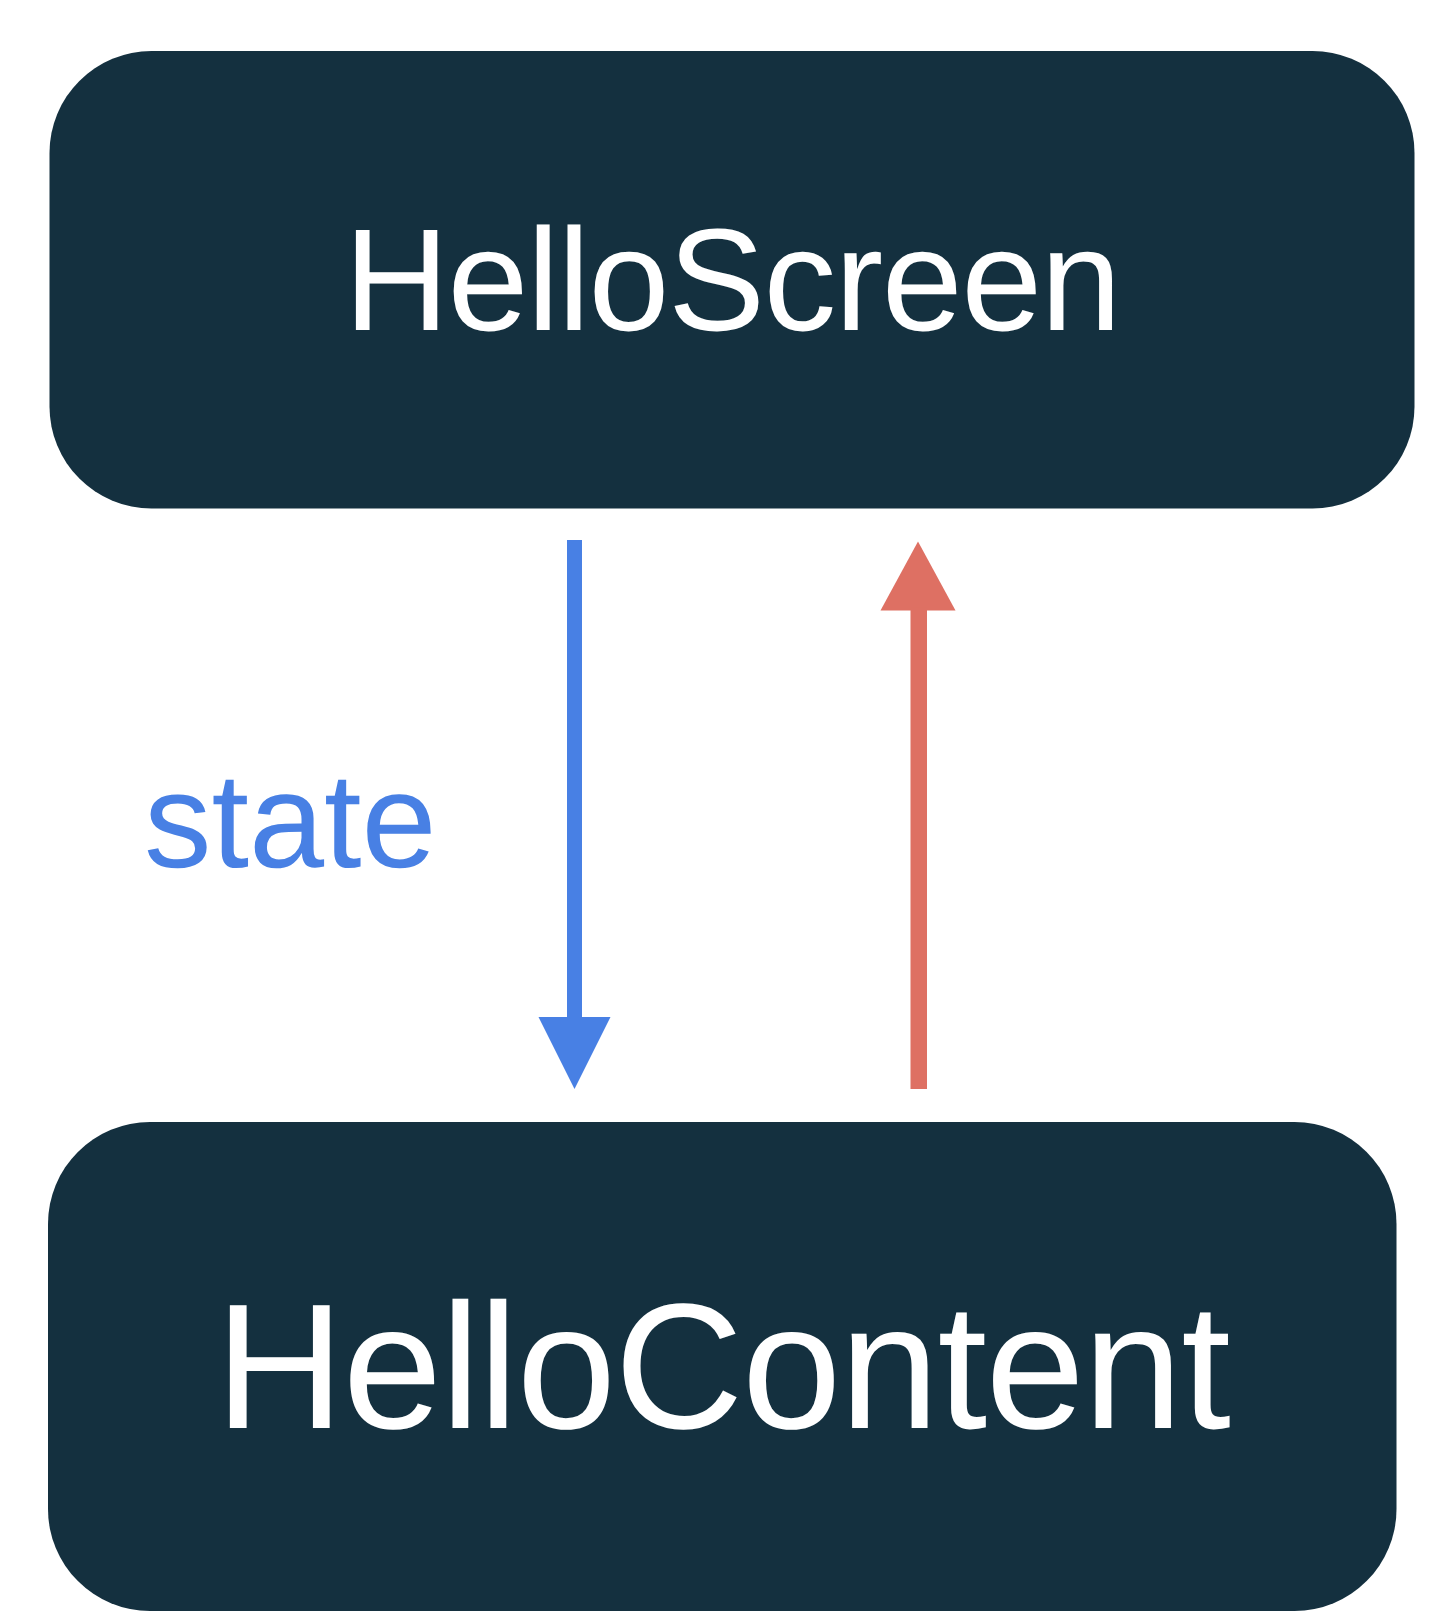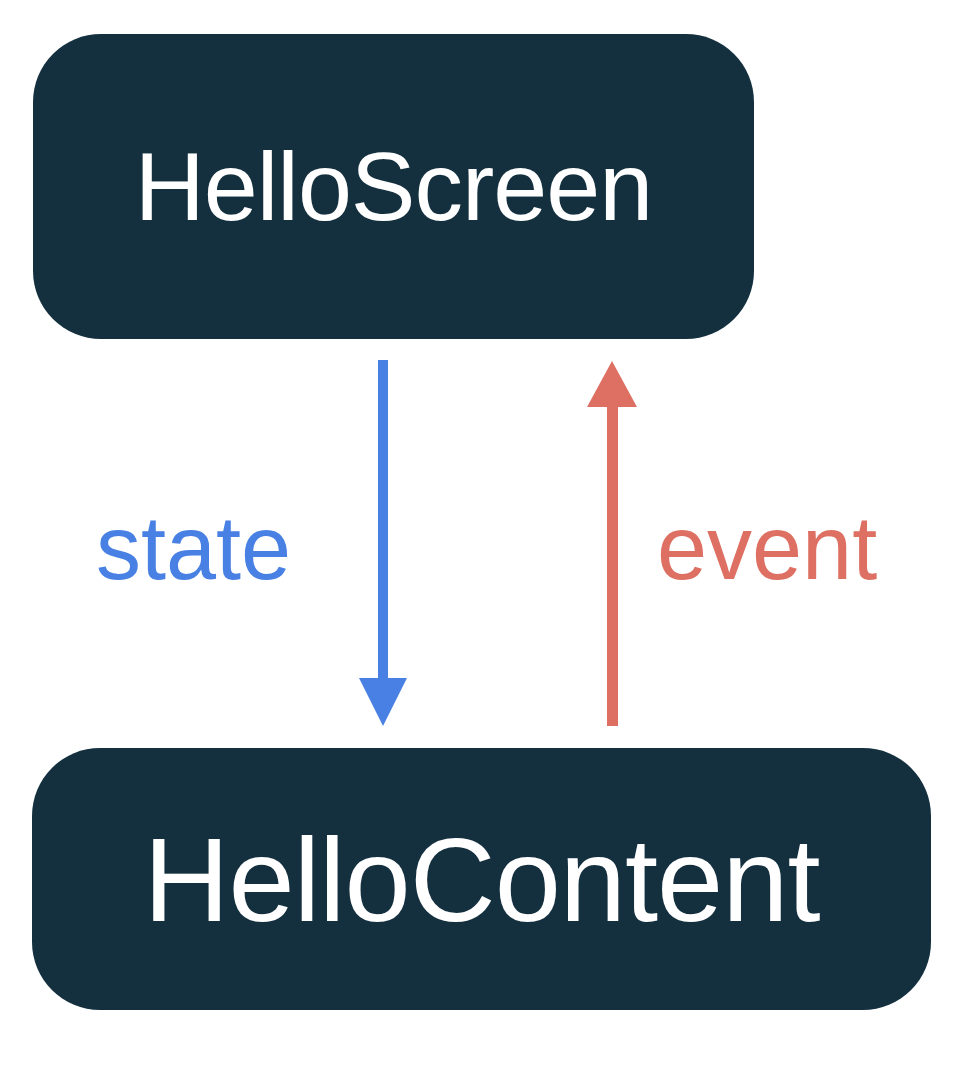--- a/index.html
+++ b/index.html
@@ -20,26 +20,26 @@
     background: var(--node-bg, #14303F);
     border-radius: 68px;
     color: var(--node-text, #FFFFFF);
     display: flex;
     align-items: center;
     justify-content: center;
     letter-spacing: -1px;
   }
   .node.top {
     left: 33px; top: 34px;
-    width: 721px; height: 305px;
+    width: 910px; height: 305px;
     font-size: 97px;
   }
   .node.bottom {
     left: 32px; top: 748px;
-    width: 899px; height: 262px;
+    width: 899px; height: 326px;
     font-size: 119px;
   }
   .arrow-part { position: absolute; }
   
   .state-shaft {
     left: 378px; top: 360px;
     width: 10px; height: 322px;
     background: var(--state, #4880E4);
   }
   .state-head {
@@ -88,19 +88,18 @@
     <div class="arrow-part state-head"></div>
   </div>
 
   <div>
     <div class="arrow-part event-head"></div>
     <div class="arrow-part event-shaft"></div>
   </div>
 
   <div class="edge-label state-label">state</div>
 
-  <div class="edge-label event-label">event</div>
 
   <div class="node bottom">
     <span>HelloContent</span>
   </div>
 
 </div>
 
 </body></html>

